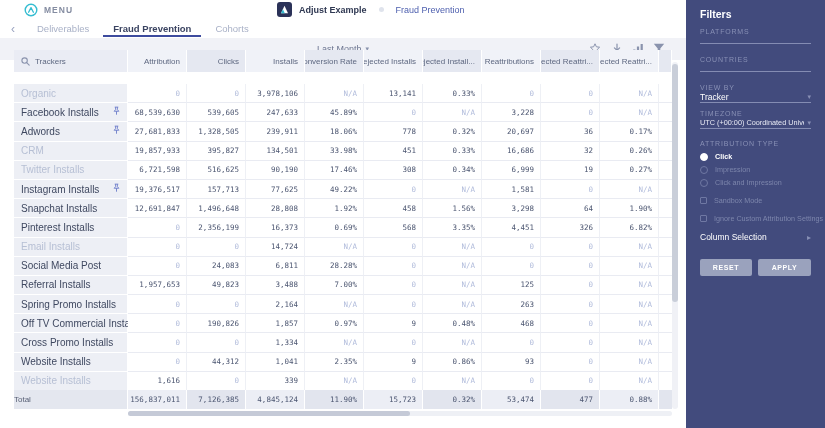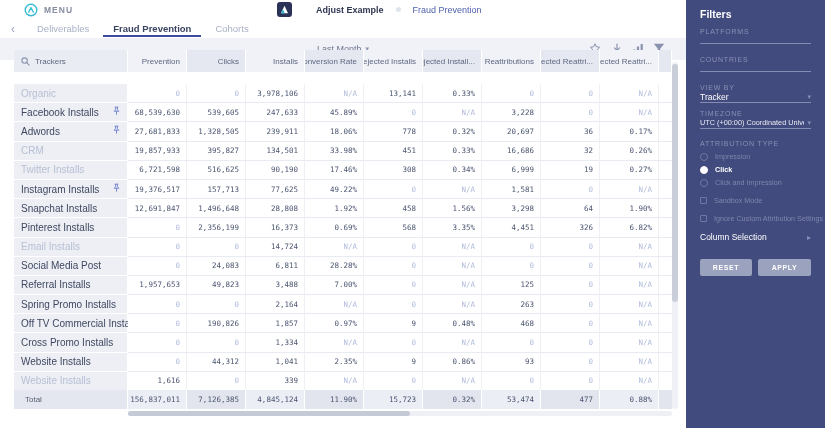--- a/index.html
+++ b/index.html
@@ -5,21 +5,21 @@
   * { margin:0; padding:0; box-sizing:border-box; }
   body { font-family:"Liberation Sans", sans-serif; background:#fff; }
   .app { position:relative; width:825px; height:428px; background:#1d4ed8; overflow:hidden; }
   .main { position:absolute; left:0; top:0; width:686px; height:428px; background:#fff; }
 
   
   .topbar { position:absolute; top:0; left:0; width:686px; height:20px; background:#fff; }
   .menu-group { position:absolute; left:24px; top:3px; display:flex; align-items:center; gap:6px; cursor:pointer; }
   .menu-label { font-size:8.5px; letter-spacing:1px; color:#848ca1; font-weight:bold; }
   .account-group { position:absolute; left:277px; top:2px; display:flex; align-items:center; }
-  .account-name { font-size:9px; font-weight:bold; color:#2f3852; margin-left:24px;text-align:center; }
+  .account-name { font-size:9px; font-weight:bold; color:#2f3852; margin-left:7px;text-align:center; }
   .crumb-dot { width:5px; height:5px; border-radius:50%; background:#dfe3ec; margin:0 12px; }
   .breadcrumb { font-size:9px; color:#4d5fae; }
 
   
   .tabrow { position:absolute; top:20px; left:0; width:686px; height:17px; display:flex; align-items:center; }
   .back-chevron { margin-left:11px; color:#9aa3c0; font-size:12px; line-height:10px; cursor:pointer; }
   .tabs { display:flex; height:17px; margin-left:10px; }
   .tab { position:relative; font-size:9.5px; color:#a9b1c7; padding:3px 12px 8px 12px; cursor:pointer; height:17px; }
   .tab.active { color:#3a4361; font-weight:bold; }
   .tab.active::after { content:""; position:absolute; left:2px; right:2px; bottom:0; height:2px; background:#3d4b9e; }
@@ -40,21 +40,21 @@
 
   .tbody { position:absolute; top:84px; left:14px; width:658px; height:306px; overflow:hidden; }
   .row { display:flex; height:19.2px; }
   .cell-label { width:114px; background:#edeff5; border-bottom:1px solid #fff; border-right:1px solid #fff; display:flex; align-items:center; justify-content:space-between; padding:0 6px 0 7px; font-size:10px; color:#3f4860; cursor:pointer; white-space:nowrap; }
   .row.mutedrow .cell-label { color:#b6bfd4; }
   .cell-val { width:59px; background:#fff; border-right:1px solid #eef0f5; border-bottom:1px solid #e9ebf2; font-family:"DejaVu Sans Mono", monospace; font-size:7.5px; color:#4c5671; display:flex; align-items:center; justify-content:flex-end; padding-right:6px; white-space:nowrap; }
   .cell-val.mutedval { color:#b0bbdb; }
   .cell-stub { width:13px; background:#fff; border-bottom:1px solid #e9ebf2; }
 
   .totalrow { position:absolute; top:390px; left:14px; display:flex; height:19px; }
-  .total-label { width:114px; background:#e4e7ef; color:#596176; font-size:8px; display:flex; align-items:center; padding-left:11px; border-right:1px solid #fff; }
+  .total-label { width:114px; background:#e4e7ef; color:#596176; font-size:8px; display:flex; align-items:center; padding-left:0; border-right:1px solid #fff; }
   .total-val { width:59px; background:#eceef5; border-right:1px solid #fff; font-family:"DejaVu Sans Mono", monospace; font-size:7.5px; color:#4c5671; display:flex; align-items:center; justify-content:flex-end; padding-right:6px; }
   .total-val.shade { background:#e2e5ee; }
   .total-stub { width:13px; background:#e2e5ee; }
 
   
   .hscroll { position:absolute; top:411px; left:128px; width:544px; height:5px; background:#eef0f5; border-radius:3px; }
   .hscroll .thumb { position:absolute; left:0; top:0; width:282px; height:5px; background:#c5cad7; border-radius:3px; cursor:pointer; }
   .vscroll { position:absolute; left:672px; top:62px; width:6px; height:347px; background:#f0f1f6; border-radius:3px; }
   .vscroll .thumb { position:absolute; left:0; top:2px; width:6px; height:238px; background:#c9ced9; border-radius:3px; cursor:pointer; }
 
@@ -152,21 +152,21 @@
     </div>
 
     <div class="thead">
         <div class="th th-first">
           <svg width="9" height="9" viewBox="0 0 9 9">
             <circle cx="3.6" cy="3.6" r="2.7" fill="none" stroke="#8a93ad" stroke-width="1.1"></circle>
             <path d="M5.7 5.7 L8.2 8.2" stroke="#8a93ad" stroke-width="1.1" stroke-linecap="round"></path>
           </svg>
           <span>Trackers</span>
         </div>
-        <div class="th">Prevention</div>
+        <div class="th">Attribution</div>
         <div class="th shade">Clicks</div>
         <div class="th">Installs</div>
         <div class="th shade">Conversion Rate</div>
         <div class="th">Rejected Installs</div>
         <div class="th shade">Rejected Install...</div>
         <div class="th">Reattributions</div>
         <div class="th shade">Rejected Reattri...</div>
         <div class="th">Rejected Reattri...</div>
         <div class="th th-stub shade"></div>
       </div>
@@ -460,28 +460,28 @@
       </div>
 
       <div class="sb-label lbl-timezone">TIMEZONE</div>
       <div class="fld-timezone">
         <span class="val">UTC (+00:00) Coordinated Universal...</span>
         <span class="sb-caret">▾</span>
       </div>
 
       <div class="sb-label lbl-attribution">ATTRIBUTION TYPE</div>
       <div class="opts">
+          <div class="opt sel">
+            <span class="radio"></span>
+            <span class="optlab">Click</span>
+          </div>
           <div class="opt">
             <span class="radio"></span>
             <span class="optlab">Impression</span>
           </div>
-          <div class="opt sel">
-            <span class="radio"></span>
-            <span class="optlab">Click</span>
-          </div>
           <div class="opt">
             <span class="radio"></span>
             <span class="optlab">Click and Impression</span>
           </div>
           <div class="opt chk">
             <span class="checkbox"></span>
             <span class="optlab">Sandbox Mode</span>
           </div>
           <div class="opt chk">
             <span class="checkbox"></span>

